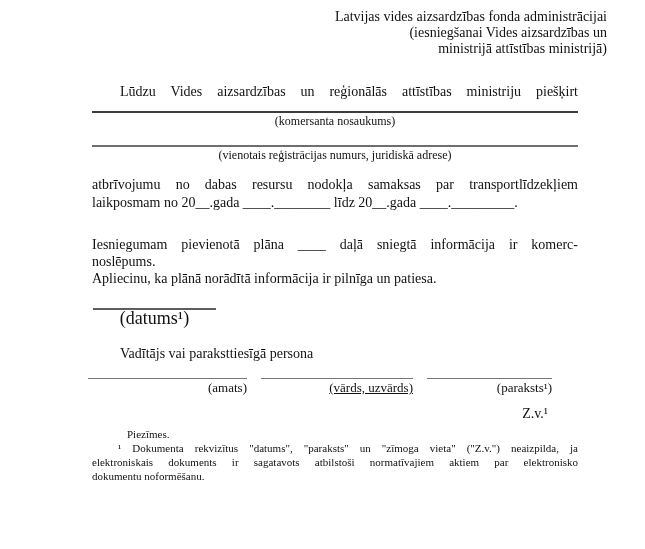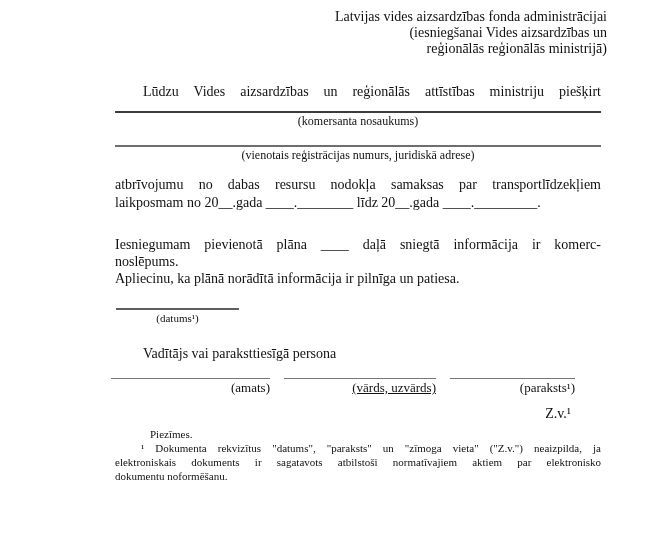--- a/index.html
+++ b/index.html
@@ -6,21 +6,20 @@
   .page {
     position: relative;
     width: 645px;
     height: 549px;
     box-sizing: border-box;
     padding-top: 9px;
     background: #ffffff;
     color: #111111;
     font-family: "Liberation Serif", "DejaVu Serif", serif;
     overflow: hidden;
-    padding-left: 23px;
   }
   .header {
     text-align: right;
     margin-right: 38px;
     font-size: 14px;
     line-height: 16px;
   }
   .content {
     margin-left: 92px;
     width: 486px;
@@ -48,21 +47,21 @@
     font-size: 12px;
     line-height: 15px;
   }
   .para { margin: 0; line-height: 18px; }
   .exemption { margin-top: 13px; }
   .block17 p { margin: 0; line-height: 17px; }
   .confidential { margin-top: 24px; font-family: Liberation Serif, serif; }
   .attachment { margin-top: 18px; }
   .date-field { margin-top: 21px; width: 123px; margin-left: 1px; }
   .date-rule { height: 0; border-top: 2px solid #5e5e5e; }
-  .date-caption { text-align: center; font-size: 11px; line-height: 15px; margin-top: 1px; }
+  .date-caption { text-align: center; font-size: 18px; line-height: 15px; margin-top: 1px; }
   .signatory { margin: 19px 0 0 28px; line-height: 17px; }
   .sig-row { display: flex; margin-top: 16px; margin-left: -4px; }
   .sig-cell .sig-line { height: 0; border-top: 1.5px solid #777777; }
   .sig-cell .sig-cap { text-align: right; font-size: 13px; line-height: 16px; margin-top: 1px; }
   .sig-amats { width: 159px; }
   .sig-vards { width: 152px; margin-left: 14px; text-decoration: underline; }
   .sig-paraksts { width: 125px; margin-left: 14px; }
   .seal { margin-top: 9px; text-align: right; padding-right: 30px; line-height: 17px; }
   .notes { margin-top: 5px; font-size: 11px; }
   .notes-heading { margin: 0 0 0 35px; line-height: 14px; }
@@ -70,21 +69,21 @@
   .footnote .fn1 { text-indent: 26px; }
 </style>
 </head>
 <body>
 
 <div class="page">
 
   <div class="header">
     <div>Latvijas vides aizsardzības fonda administrācijai</div>
     <div>(iesniegšanai Vides aizsardzības un</div>
-    <div>reģionālās reģionālās ministrijā)</div>
+    <div>ministrijā attīstības ministrijā)</div>
   </div>
 
   <div class="content">
 
     <p class="request jf">Lūdzu Vides aizsardzības un reģionālās attīstības ministriju piešķirt</p>
 
     <div>
       <div class="rule1"></div>
       <div class="caption">(komersanta nosaukums)</div>
     </div>

